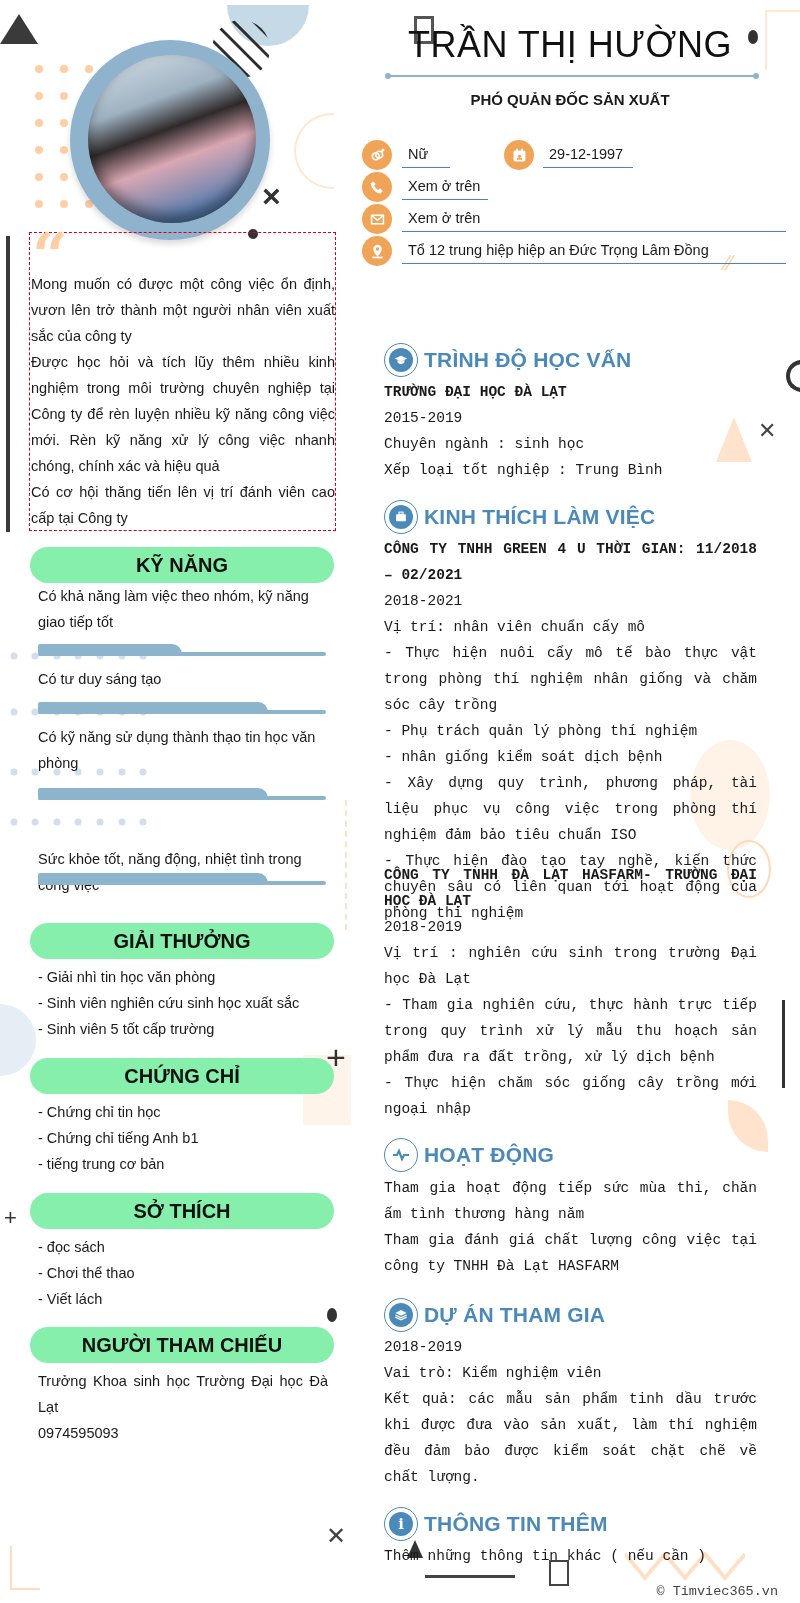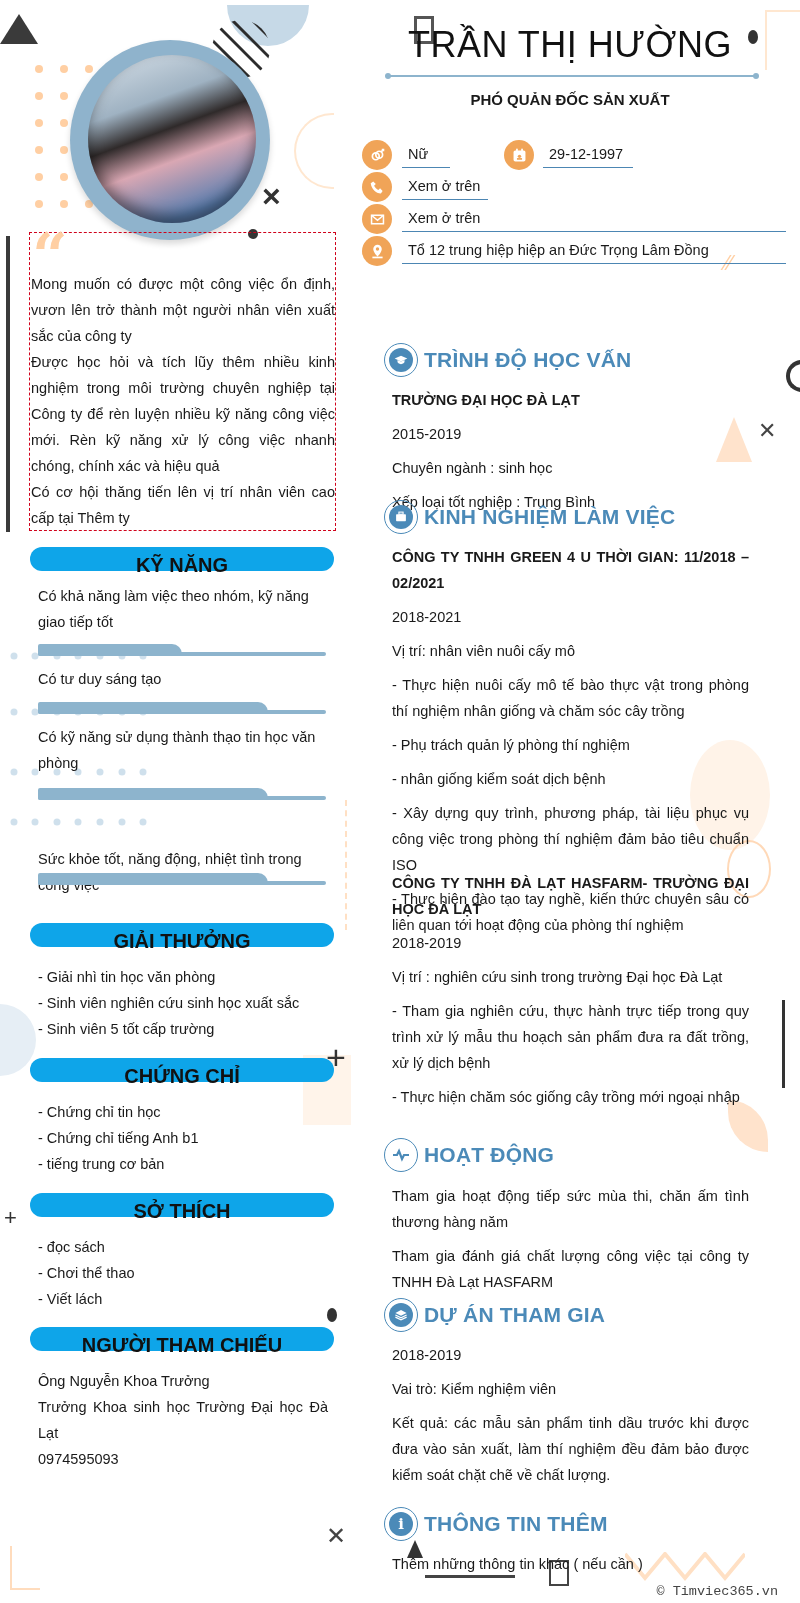--- a/index.html
+++ b/index.html
@@ -9,21 +9,21 @@
   
   .deco { position: absolute; pointer-events: none; }
 
   
   .avatar-wrap { position: absolute; left: 70px; top: 40px; width: 200px; height: 200px; border-radius: 50%; background: #8fb3cc; box-shadow: 0 4px 6px rgba(0,0,0,0.15); }
   .avatar-inner { position: absolute; left: 18px; top: 15px; width: 168px; height: 168px; border-radius: 50%; overflow: hidden; background: linear-gradient(160deg,#d9e2ea 0%, #9fb2c2 30%, #2f2a2a 45%, #d9a7b3 60%, #5c7fb0 85%); box-shadow: inset 0 -8px 14px rgba(0,0,0,0.45); }
   .objective { position: absolute; left: 29px; top: 232px; width: 307px; height: 299px; border: 1px dashed #d0021b; padding: 38px 0 0 1px; }
   .objective p { font-size: 14.5px; line-height: 26px; text-align: justify; }
   .quote-mark { position: absolute; left: 2px; top: -8px; font-family: "DejaVu Serif", serif; font-size: 62px; color: #ffcfa3; font-weight: bold; line-height: 1; }
 
-  .pill { position: absolute; left: 30px; width: 304px; height: 24px; border-radius: 18px; background: #0ea5e9; text-align: center; font-weight: bold; font-size: 20px; line-height: 36px; color: #111; }
+  .pill { position: absolute; left: 30px; width: 304px; height: 36px; border-radius: 18px; background: #86efac; text-align: center; font-weight: bold; font-size: 20px; line-height: 36px; color: #111; }
   .lc-text { position: absolute; left: 38px; width: 290px; font-size: 14.5px; line-height: 26px; }
   .lc-list { position: absolute; left: 38px; width: 290px; font-size: 14.5px; line-height: 26px; list-style: none; }
 
   .skill-bar { position: absolute; left: 38px; width: 288px; height: 12px; }
   .skill-track { position: absolute; left: 0; right: 0; bottom: 0; height: 4px; background: #8db4cd; border-radius: 2px; }
   .skill-fill { position: absolute; left: 0; bottom: 0; height: 12px; background: #8db4cd; border-radius: 2px 10px 0 2px; }
 
   
   .name { position: absolute; left: 385px; width: 370px; top: 24px; text-align: center; font-weight: normal; font-size: 36px; letter-spacing: 0.5px; color: #111; }
   .name-line { position: absolute; left: 388px; top: 75px; width: 368px; height: 2px; background: #8db4cd; }
@@ -36,21 +36,21 @@
   .contact-val { position: absolute; font-size: 14.5px; height: 26px; line-height: 24px; border-bottom: 1.5px solid #4c86b3; padding-left: 6px; }
 
   .sec-head { position: absolute; left: 384px; height: 34px; display: flex; align-items: center; }
   .sec-icon { width: 34px; height: 34px; border-radius: 50%; border: 1.5px solid #4b8ab8; display: flex; align-items: center; justify-content: center; margin-right: 6px; }
   .sec-icon .dot { width: 24px; height: 24px; border-radius: 50%; background: #4b8ab8; display: flex; align-items: center; justify-content: center; }
   .sec-icon svg { width: 14px; height: 14px; }
   .sec-title { font-size: 21px; font-weight: bold; color: #4b8ab8; letter-spacing: 0.2px; }
 
   .rc-block { position: absolute; left: 384px; width: 373px; font-size: 14.5px; line-height: 26px; text-align: justify; }
   .rc-block .bold { font-weight: bold; }
-  .rc-block p { margin: 8px; }
+  .rc-block p { margin: 0; font-family: Liberation Mono, monospace; }
 
   .copyright { position: absolute; right: 22px; top: 1584px; font-family: "Liberation Mono", monospace; font-size: 13.5px; color: #444; }
 </style>
 </head>
 <body>
 
 <div class="deco" style="left:0;top:14px;width:0;height:0;border-left:19px solid transparent;border-right:19px solid transparent;border-bottom:30px solid #3a3a3a;"></div>
 <div class="deco" style="left:227px;top:5px;width:82px;height:41px;border-radius:0 0 41px 41px;background:#c6d9e7;"></div>
 <svg class="deco" style="left:210px;top:18px;" width="62" height="62" viewBox="0 0 62 62">
   <defs>
@@ -148,21 +148,21 @@
   </svg>
 
 <div class="avatar-wrap">
   <div class="avatar-inner"></div>
 </div>
 
 <div class="objective">
   <span class="quote-mark">“</span>
   <p>Mong muốn có được một công việc ổn định, vươn lên trở thành một người nhân viên xuất sắc của công ty</p>
   <p>Được học hỏi và tích lũy thêm nhiều kinh nghiệm trong môi trường chuyên nghiệp tại Công ty để rèn luyện nhiều kỹ năng công việc mới. Rèn kỹ năng xử lý công việc nhanh chóng, chính xác và hiệu quả</p>
-  <p>Có cơ hội thăng tiến lên vị trí nhân viên cao cấp tại Thêm ty</p>
+  <p>Có cơ hội thăng tiến lên vị trí đánh viên cao cấp tại Công ty</p>
 </div>
 
 <div class="pill" style="top:547px;">KỸ NĂNG</div>
 <div class="lc-text" style="top:583px;">Có khả năng làm việc theo nhóm, kỹ năng giao tiếp tốt</div>
 <div class="skill-bar" style="top:644px;">
     <div class="skill-track"></div>
     <div class="skill-fill" style="width:50%;"></div>
   </div>
 <div class="lc-text" style="top:666px;">Có tư duy sáng tạo</div>
 <div class="skill-bar" style="top:702px;">
@@ -196,21 +196,20 @@
 
 <div class="pill" style="top:1193px;">SỞ THÍCH</div>
 <ul class="lc-list" style="top:1234px;">
   <li>- đọc sách</li>
   <li>- Chơi thể thao</li>
   <li>- Viết lách</li>
 </ul>
 
 <div class="pill" style="top:1327px;">NGƯỜI THAM CHIẾU</div>
 <div class="lc-text" style="top:1368px;text-align:justify;">
-  <div>Ông Nguyễn Khoa Trưởng</div>
   <div>Trưởng Khoa sinh học Trường Đại học Đà Lạt</div>
   <div>0974595093</div>
 </div>
 
 <div class="name">TRẦN THỊ HƯỜNG</div>
 <div class="name-line"></div>
 <div class="job-title">PHÓ QUẢN ĐỐC SẢN XUẤT</div>
 
 <div class="contact-icon" style="left:362px;top:140px;">
   <svg viewBox="0 0 20 20" fill="none" stroke="#fff" stroke-width="2">
@@ -275,26 +274,26 @@
 
 <div class="sec-head" style="top:500px;">
   <div class="sec-icon">
       <div class="dot">
         <svg viewBox="0 0 20 20" fill="#fff">
           <rect x="3" y="6" width="14" height="10" rx="1"></rect>
           <rect x="7" y="3" width="6" height="3" fill="none" stroke="#fff" stroke-width="1.5"></rect>
         </svg>
       </div>
     </div>
-  <div class="sec-title">KINH NGHIỆM LÀM VIỆC</div>
+  <div class="sec-title">KINH THÍCH LÀM VIỆC</div>
 </div>
 <div class="rc-block" style="top:536px;">
   <p class="bold">CÔNG TY TNHH GREEN 4 U THỜI GIAN: 11/2018 – 02/2021</p>
   <p>2018-2021</p>
-  <p>Vị trí: nhân viên nuôi cấy mô</p>
+  <p>Vị trí: nhân viên chuẩn cấy mô</p>
   <p>- Thực hiện nuôi cấy mô tế bào thực vật trong phòng thí nghiệm nhân giống và chăm sóc cây trồng</p>
   <p>- Phụ trách quản lý phòng thí nghiệm</p>
   <p>- nhân giống kiểm soát dịch bệnh</p>
   <p>- Xây dựng quy trình, phương pháp, tài liệu phục vụ công việc trong phòng thí nghiệm đảm bảo tiêu chuẩn ISO</p>
   <p>- Thực hiện đào tạo tay nghề, kiến thức chuyên sâu có liên quan tới hoạt động của phòng thí nghiệm</p>
 </div>
 <div class="rc-block" style="top:862px;">
   <p class="bold">CÔNG TY TNHH ĐÀ LẠT HASFARM- TRƯỜNG ĐẠI HỌC ĐÀ LẠT</p>
   <p>2018-2019</p>
   <p>Vị trí : nghiên cứu sinh trong trường Đại học Đà Lạt</p>

